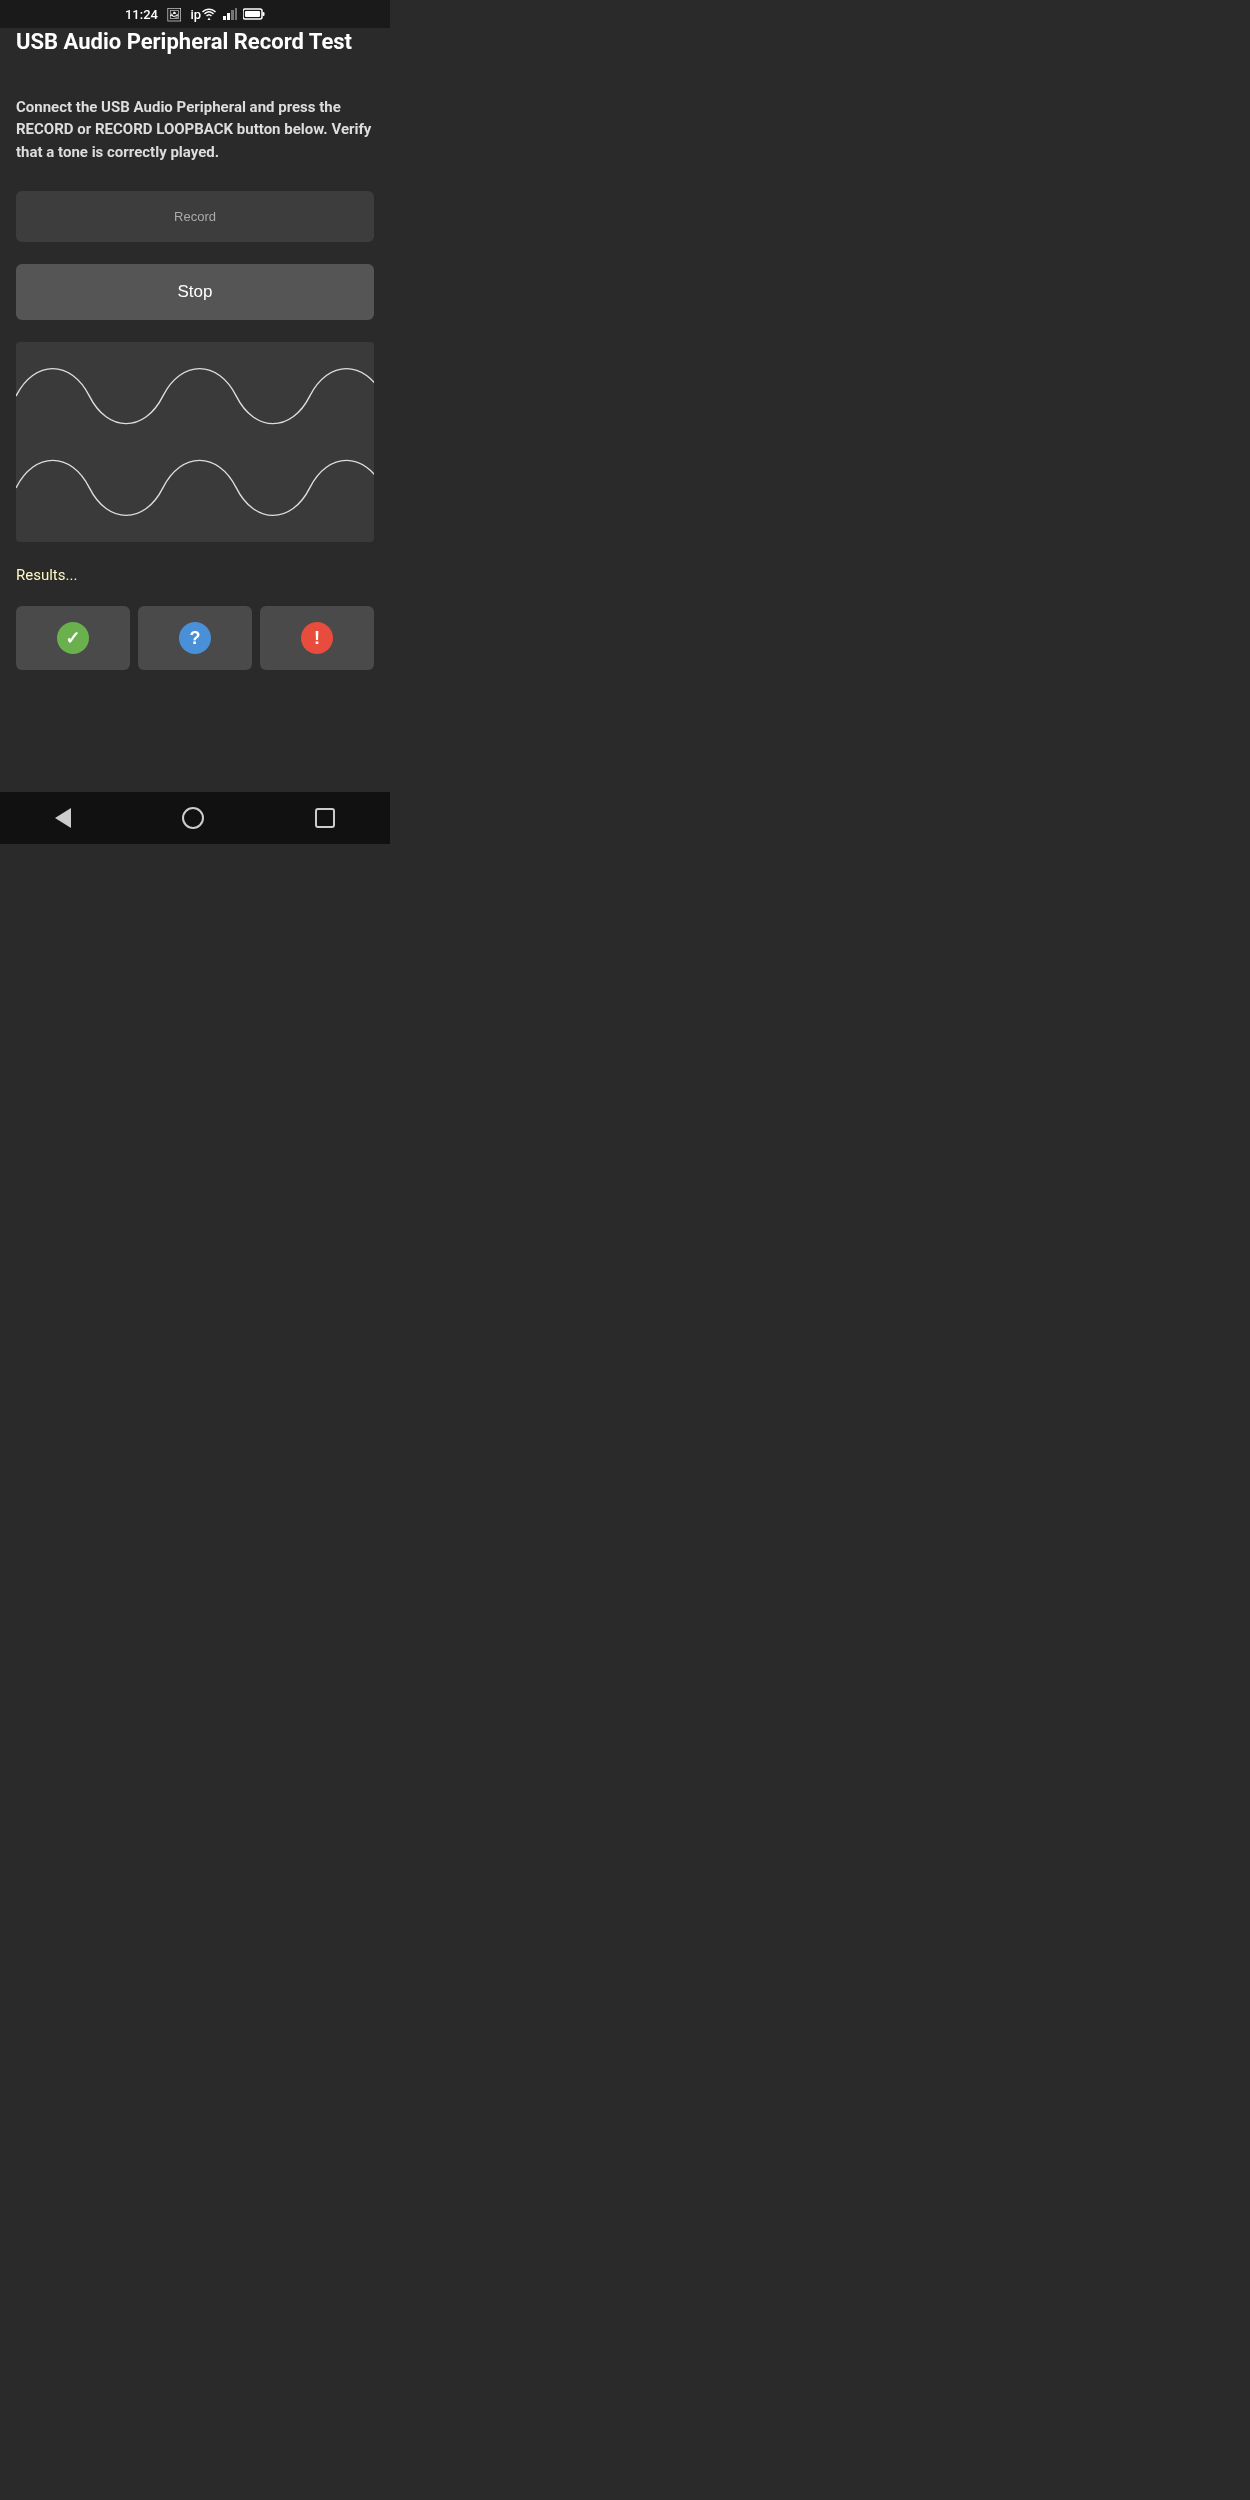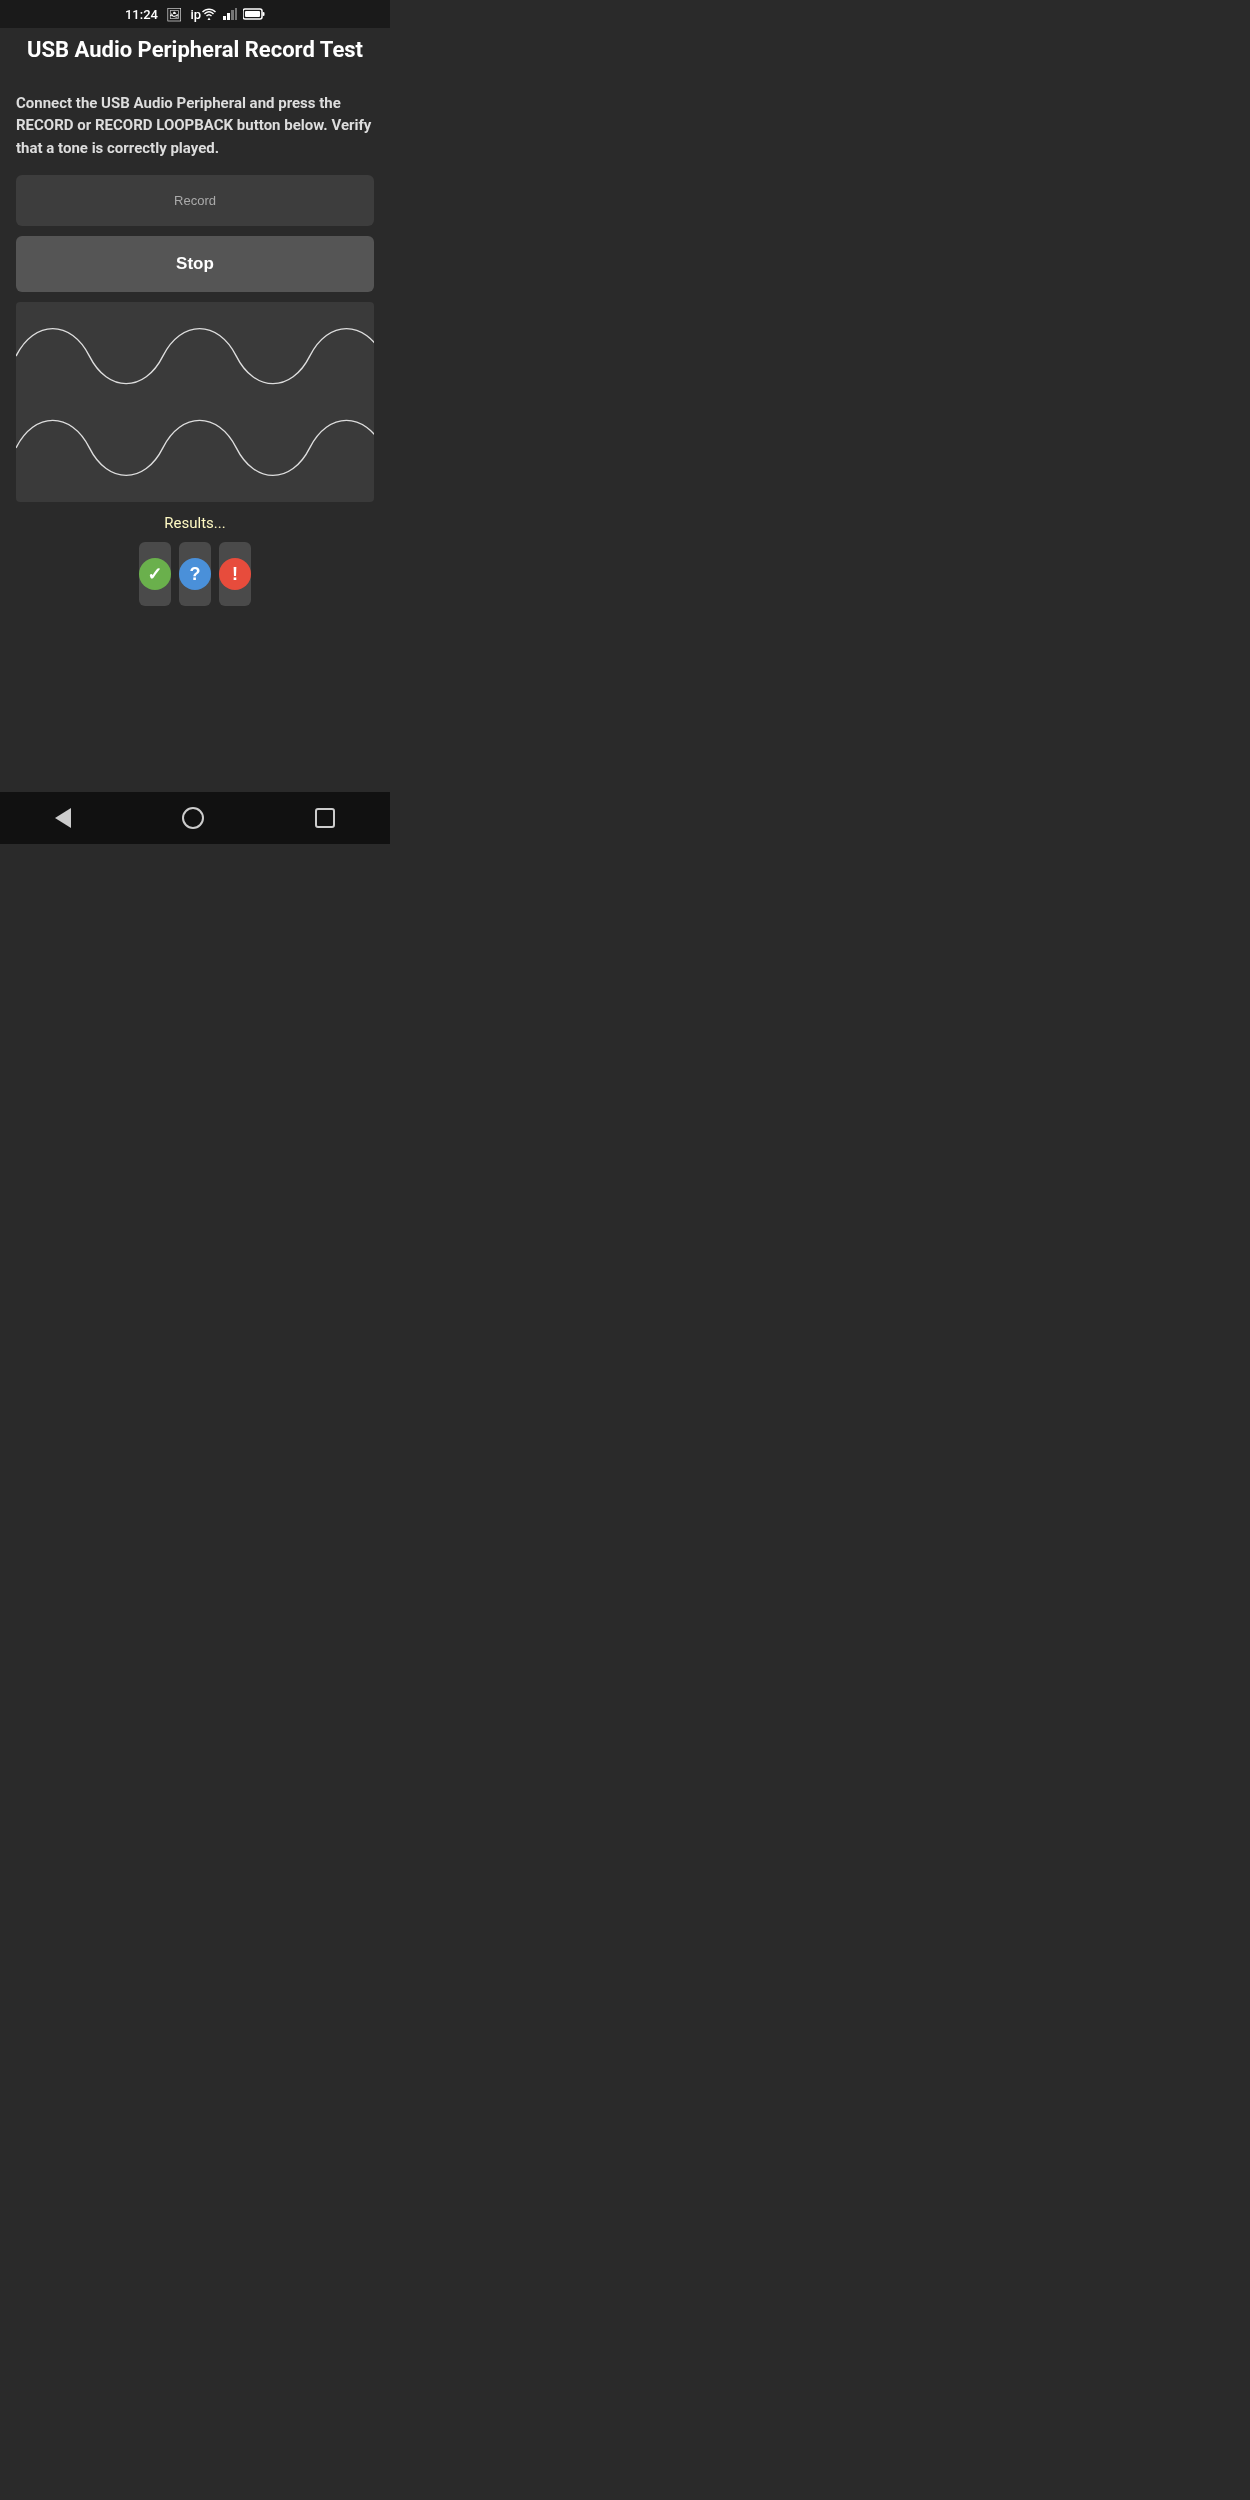--- a/index.html
+++ b/index.html
@@ -34,25 +34,24 @@
     }
     .status-right {
       display: flex;
       align-items: center;
       gap: 6px;
     }
 
     
     .main-content {
       flex: 1;
-      padding: 8px 16px 0 16px;
+      padding: 0 16px 0 16px;
       display: flex;
       flex-direction: column;
-      gap: 0;
-      align-items: center;
+      gap: 12px;
     }
 
     .page-title {
       font-size: 22px;
       font-weight: 700;
       color: #ffffff;
       margin-bottom: 20px;
       line-height: 1.3;
     }
 
@@ -97,21 +96,21 @@
     }
 
     .btn-stop {
       width: 100%;
       padding: 18px;
       background: #555555;
       border: none;
       border-radius: 6px;
       color: #ffffff;
       font-size: 17px;
-      font-weight: 700;
+      font-weight: 400;
       cursor: pointer;
       margin-bottom: 10px;
       text-align: center;
     }
 
     
     .waveform-container {
       width: 100%;
       background: #3a3a3a;
       border-radius: 4px;

